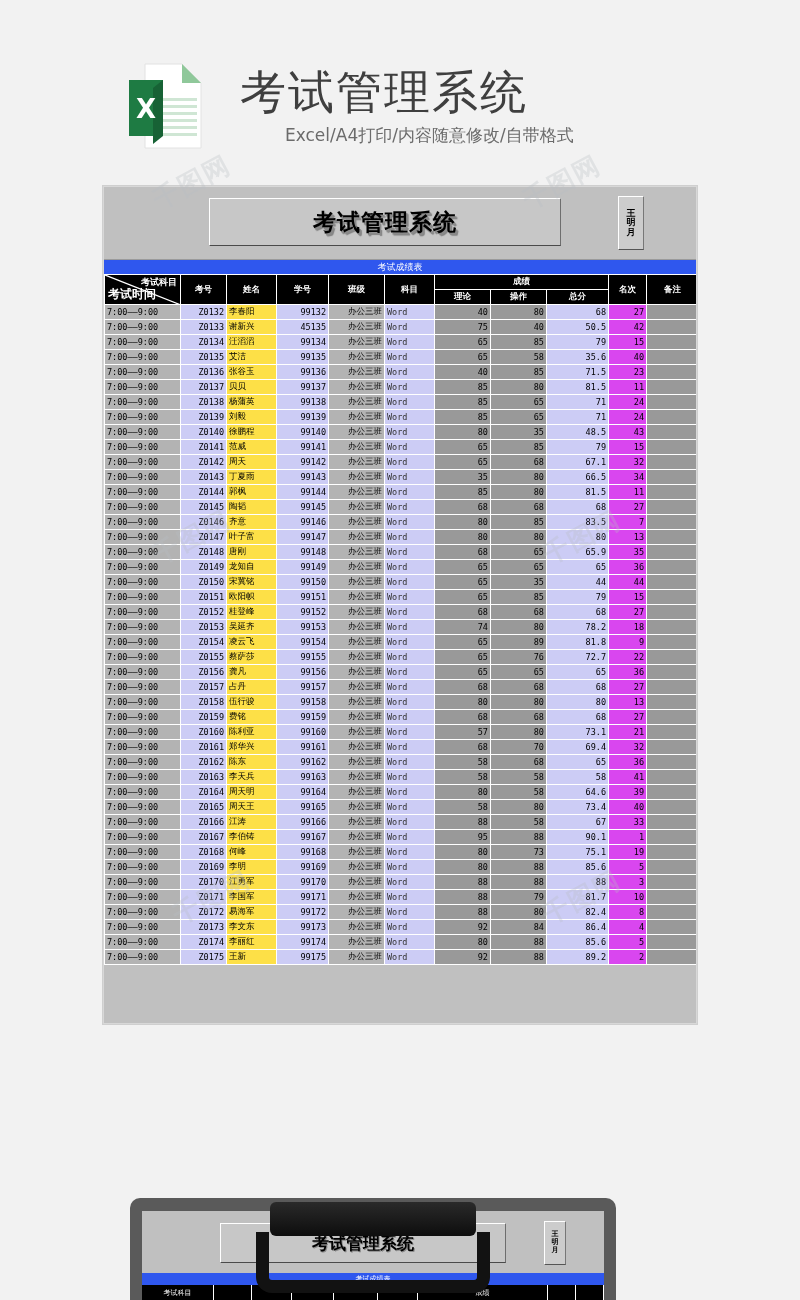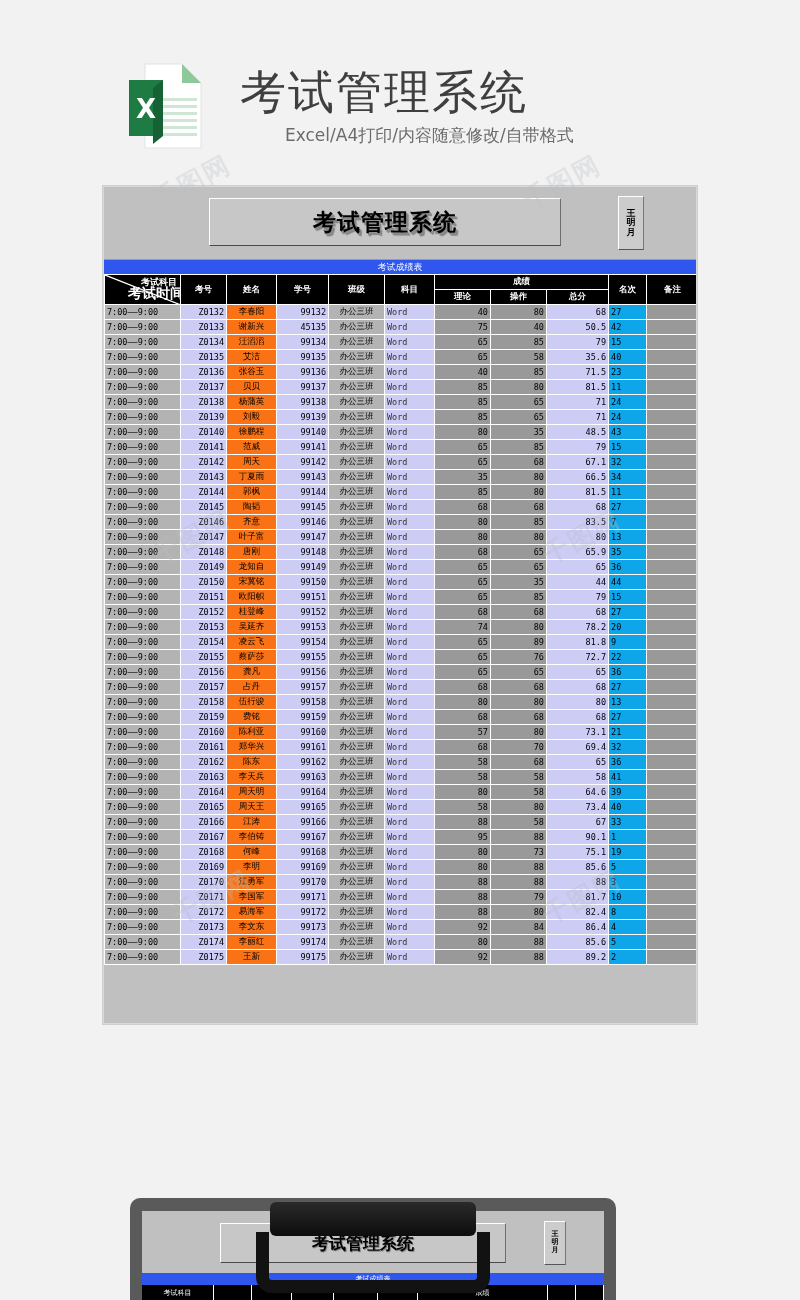--- a/index.html
+++ b/index.html
@@ -136,40 +136,39 @@
     position: relative;
     background: #000;
     padding: 0;
   }
   th.corner .c-top {
     position: absolute; right: 3px; top: 1px;
     font-size: 9px;
   }
   th.corner .c-bot {
     position: absolute; left: 3px; bottom: 1px;
-    font-size: 14px;
-    margin-left: 20px;
+    font-size: 12px;
   }
   th.corner .slash {
     position: absolute; inset: 0;
   }
 
   
   td.c-time   { background: #b3b3b3; color:#000; text-align: left;  padding-left:3px; }
   td.c-kh     { background: #ccccf5; color:#000; text-align: right; }
-  td.c-name   { background: #f97316; color:#000; text-align: center;  padding-left:3px;
+  td.c-name   { background: #fde047; color:#000; text-align: left;  padding-left:3px;
                 font-family:"DejaVu Sans", sans-serif; font-size:9px;margin-top:31px; }
   td.c-xh     { background: #ccccf5; color:#000; text-align: right; }
-  td.c-class  { background: #b3b3b3; color:#000; text-align: center;  padding-left:2px;
+  td.c-class  { background: #b3b3b3; color:#000; text-align: right;  padding-left:2px;
                 font-family:Liberation Sans, sans-serif; font-size:9px; }
   td.c-sub    { background: #ccccf5; color:#333; text-align: left;  padding-left:3px; }
   td.c-theory { background: #999999; color:#000; text-align: right; padding-right:5px; }
   td.c-oper   { background: #999999; color:#000; text-align: right; padding-right:5px; }
   td.c-total  { background: #ccccf5; color:#000; text-align: right; padding-right:5px; }
-  td.c-rank   { background: #0ea5e9; color:#000; padding-right:5px; }
+  td.c-rank   { background: #d946ef; color:#000; text-align: right; padding-right:5px; }
   td.c-note   { background: #999999; }
 
   
   .thumb {
     position: absolute; left: 130px; top: 1198px;
     width: 486px; height: 102px;
     background: #5a5a5a;
     border-radius: 10px 10px 0 0;
     overflow: hidden;
     z-index: 10;
@@ -586,21 +585,21 @@
         <tr>
           <td class="c-time">7:00——9:00</td>
           <td class="c-kh">Z0153</td>
           <td class="c-name">吴延齐</td>
           <td class="c-xh">99153</td>
           <td class="c-class">办公三班</td>
           <td class="c-sub">Word</td>
           <td class="c-theory">74</td>
           <td class="c-oper">80</td>
           <td class="c-total">78.2</td>
-          <td class="c-rank">20</td>
+          <td class="c-rank">18</td>
           <td class="c-note"></td>
         </tr>
         <tr>
           <td class="c-time">7:00——9:00</td>
           <td class="c-kh">Z0154</td>
           <td class="c-name">凌云飞</td>
           <td class="c-xh">99154</td>
           <td class="c-class">办公三班</td>
           <td class="c-sub">Word</td>
           <td class="c-theory">65</td>

